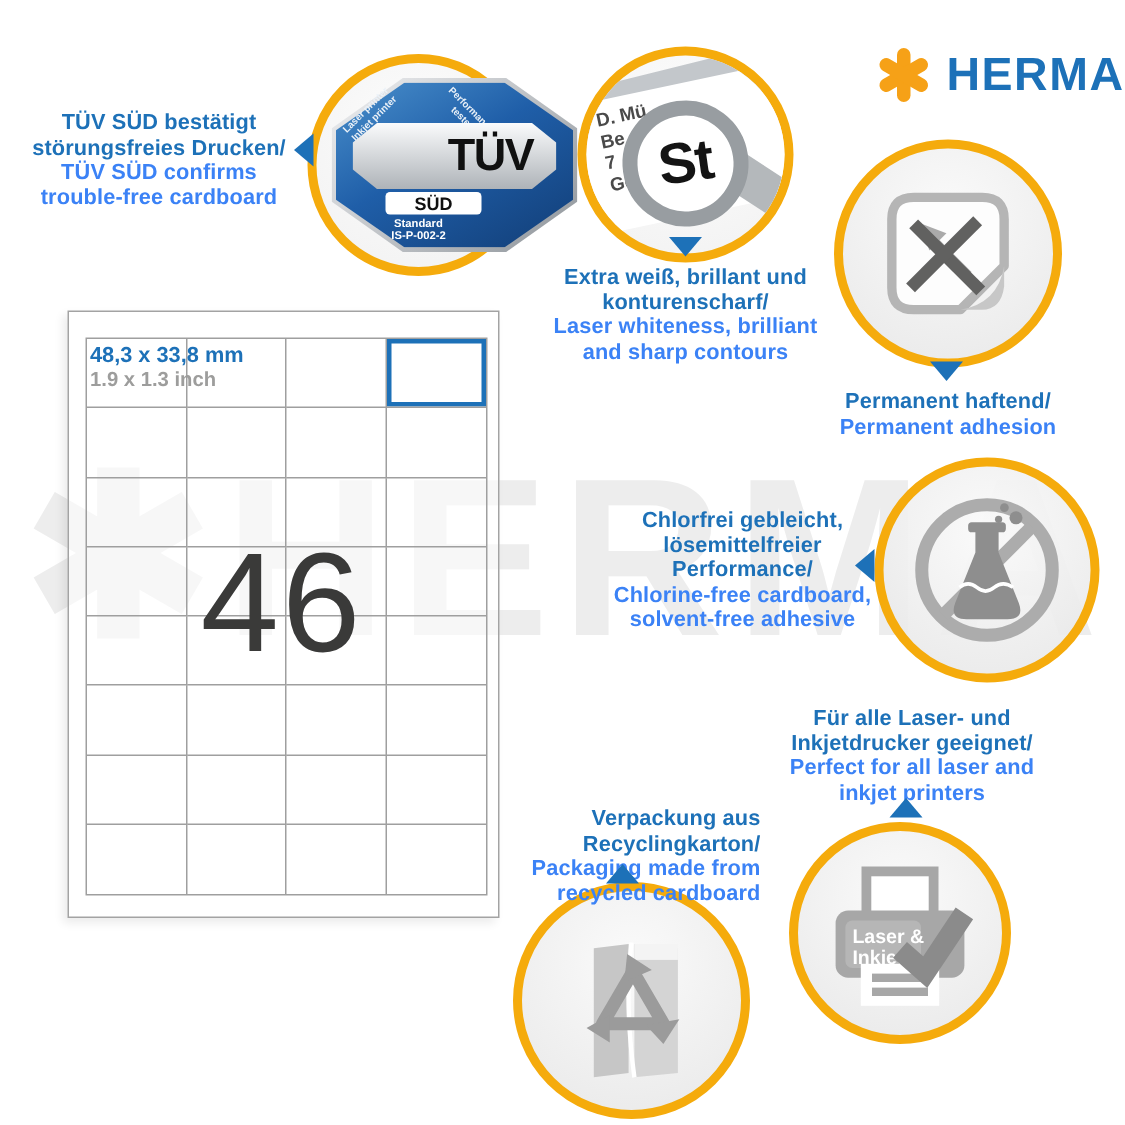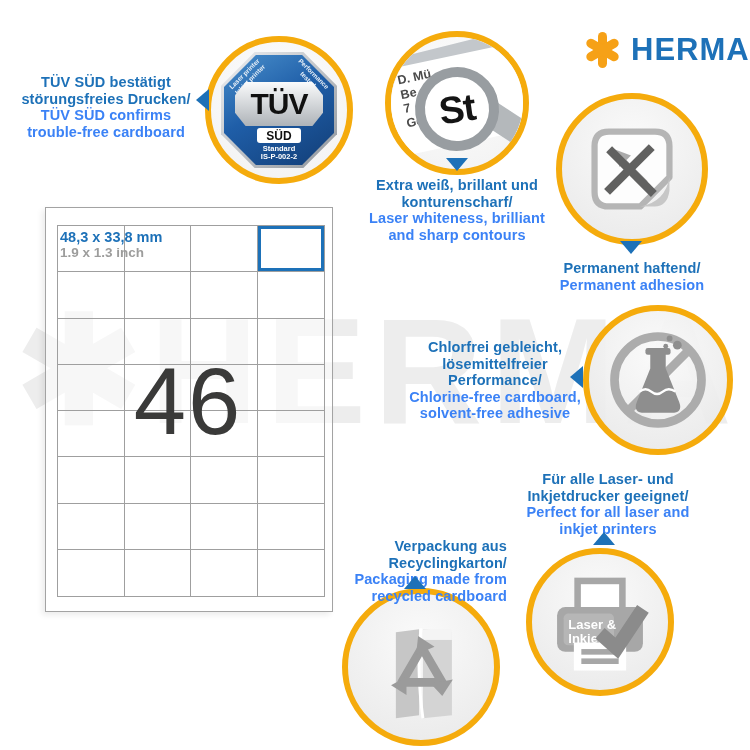--- a/index.html
+++ b/index.html
@@ -47,28 +47,28 @@
   .caption .en{color:#3b82f6;display:block;}
 
   
   .tail{position:absolute;width:0;height:0;z-index:3;}
   .tail-left{border-top:11px solid transparent;border-bottom:11px solid transparent;border-right:13px solid #1d71b8;}
   .tail-down{border-left:11px solid transparent;border-right:11px solid transparent;border-top:13px solid #1d71b8;}
   .tail-up{border-left:11px solid transparent;border-right:11px solid transparent;border-bottom:13px solid #1d71b8;}
 
   
   .badge{position:relative;width:116px;height:116px;}
-  .oct{position:absolute;clip-path:polygon(29% 0,71% 0,100% 29%,100% 71%,71% 100%,29% 100%,0 71%,0 29%);}
+  .oct{position:absolute;clip-path:polygon(29% 0,71% 0,100% 29%,100% 71%,71% 100%,29% 100%,0 71%,0 29%);padding-left:48px;}
   .oct-rim{left:0;top:0;width:116px;height:116px;background:linear-gradient(135deg,#f0f1f3,#8e949a);}
   .oct-blue{left:3px;top:3px;width:110px;height:110px;background:linear-gradient(150deg,#4a90cc 0%,#1f5ea8 45%,#123e77 100%);}
   .oct-core{left:14px;top:30px;width:88px;height:44px;display:flex;align-items:center;justify-content:center;
     background:linear-gradient(180deg,#fafbfc,#aeb3b8);
     clip-path:polygon(12% 0,88% 0,100% 30%,100% 70%,88% 100%,12% 100%,0 70%,0 30%);}
   .badge-tuv{font-size:30px;font-weight:bold;color:#101010;letter-spacing:-1px;}
-  .badge-sud{position:absolute;left:36px;top:76px;width:44px;height:15px;background:#fff;border-radius:3px;
+  .badge-sud{position:absolute;left:36px;top:76px;width:64px;height:15px;background:#fff;border-radius:3px;
     display:flex;align-items:center;justify-content:center;font-size:12px;font-weight:bold;color:#101010;}
   .badge-std{position:absolute;left:0;top:93px;width:116px;text-align:center;
     font-size:7.5px;line-height:8px;color:#fff;font-weight:bold;}
   .badge-tl{position:absolute;left:1px;top:17px;width:50px;transform:rotate(-45deg);
     font-size:6.5px;line-height:7.5px;color:#eaf1f8;font-weight:bold;text-align:center;}
   .badge-tr{position:absolute;right:1px;top:17px;width:50px;transform:rotate(45deg);
     font-size:6.5px;line-height:7.5px;color:#eaf1f8;font-weight:bold;text-align:center;}
 
   
   .mag-clip{position:absolute;inset:0;border-radius:50%;overflow:hidden;}

